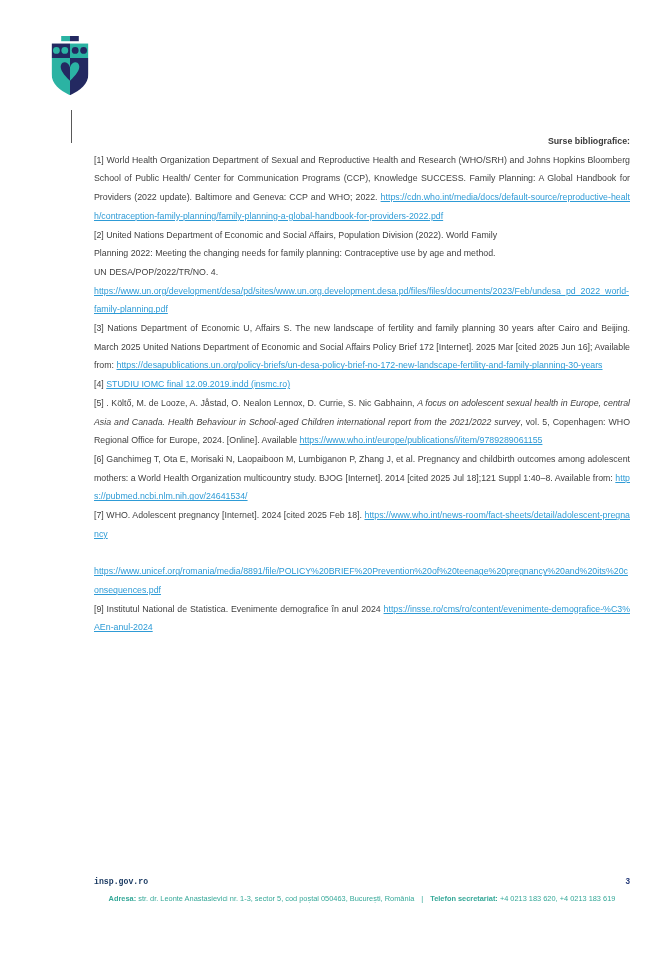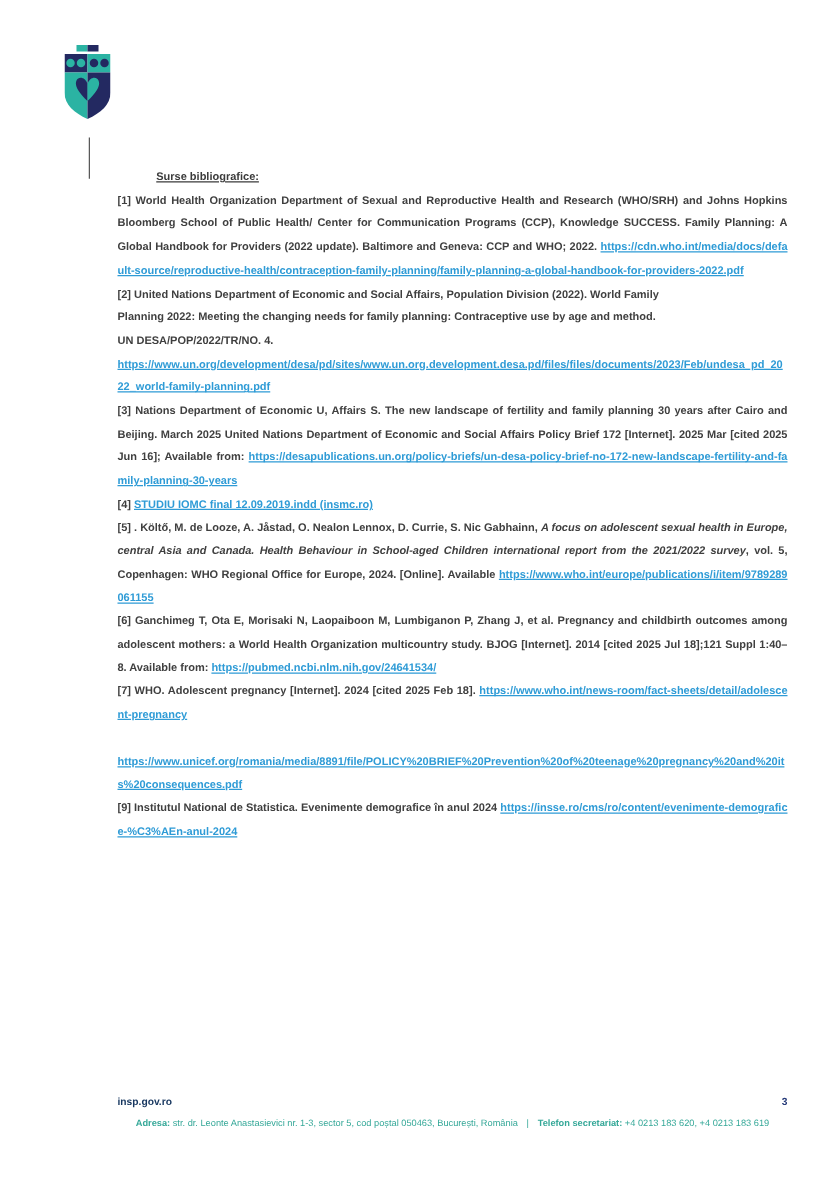--- a/index.html
+++ b/index.html
@@ -34,26 +34,25 @@
     width: 536px;
     color: #3f3f3f;
     font-size: 8.8px;
     line-height: 18.7px;
     text-align: justify;
   }
   .heading {
     font-weight: bold;
     color: #3b3b3b;
     padding-left: 31px;
-    text-align: left;
+    text-align: right;
     font-size: 8.8px;
     line-height: 18.7px;
-    text-decoration: underline;
   }
-  .ref { margin: 0; font-weight: bold; }
+  .ref { margin: 0; }
   .ref .link {
     color: #2e9bd6;
     text-decoration: underline;
     word-break: break-all;
     cursor: pointer;
   }
   .ref .it { font-style: italic; }
   .footer {
     position: absolute;
     left: 94px;
@@ -62,20 +61,21 @@
   }
   .footer-row {
     display: flex;
     justify-content: space-between;
     align-items: baseline;
   }
   .footer-site {
     font-weight: bold;
     font-size: 8.2px;
     color: #16365f;
+    font-family: Liberation Mono, monospace;
   }
   .footer-page {
     font-weight: bold;
     font-size: 8.2px;
     color: #253a79;
   }
   .footer-address {
     margin-top: 7px;
     color: #35a898;
     font-size: 7.4px;

